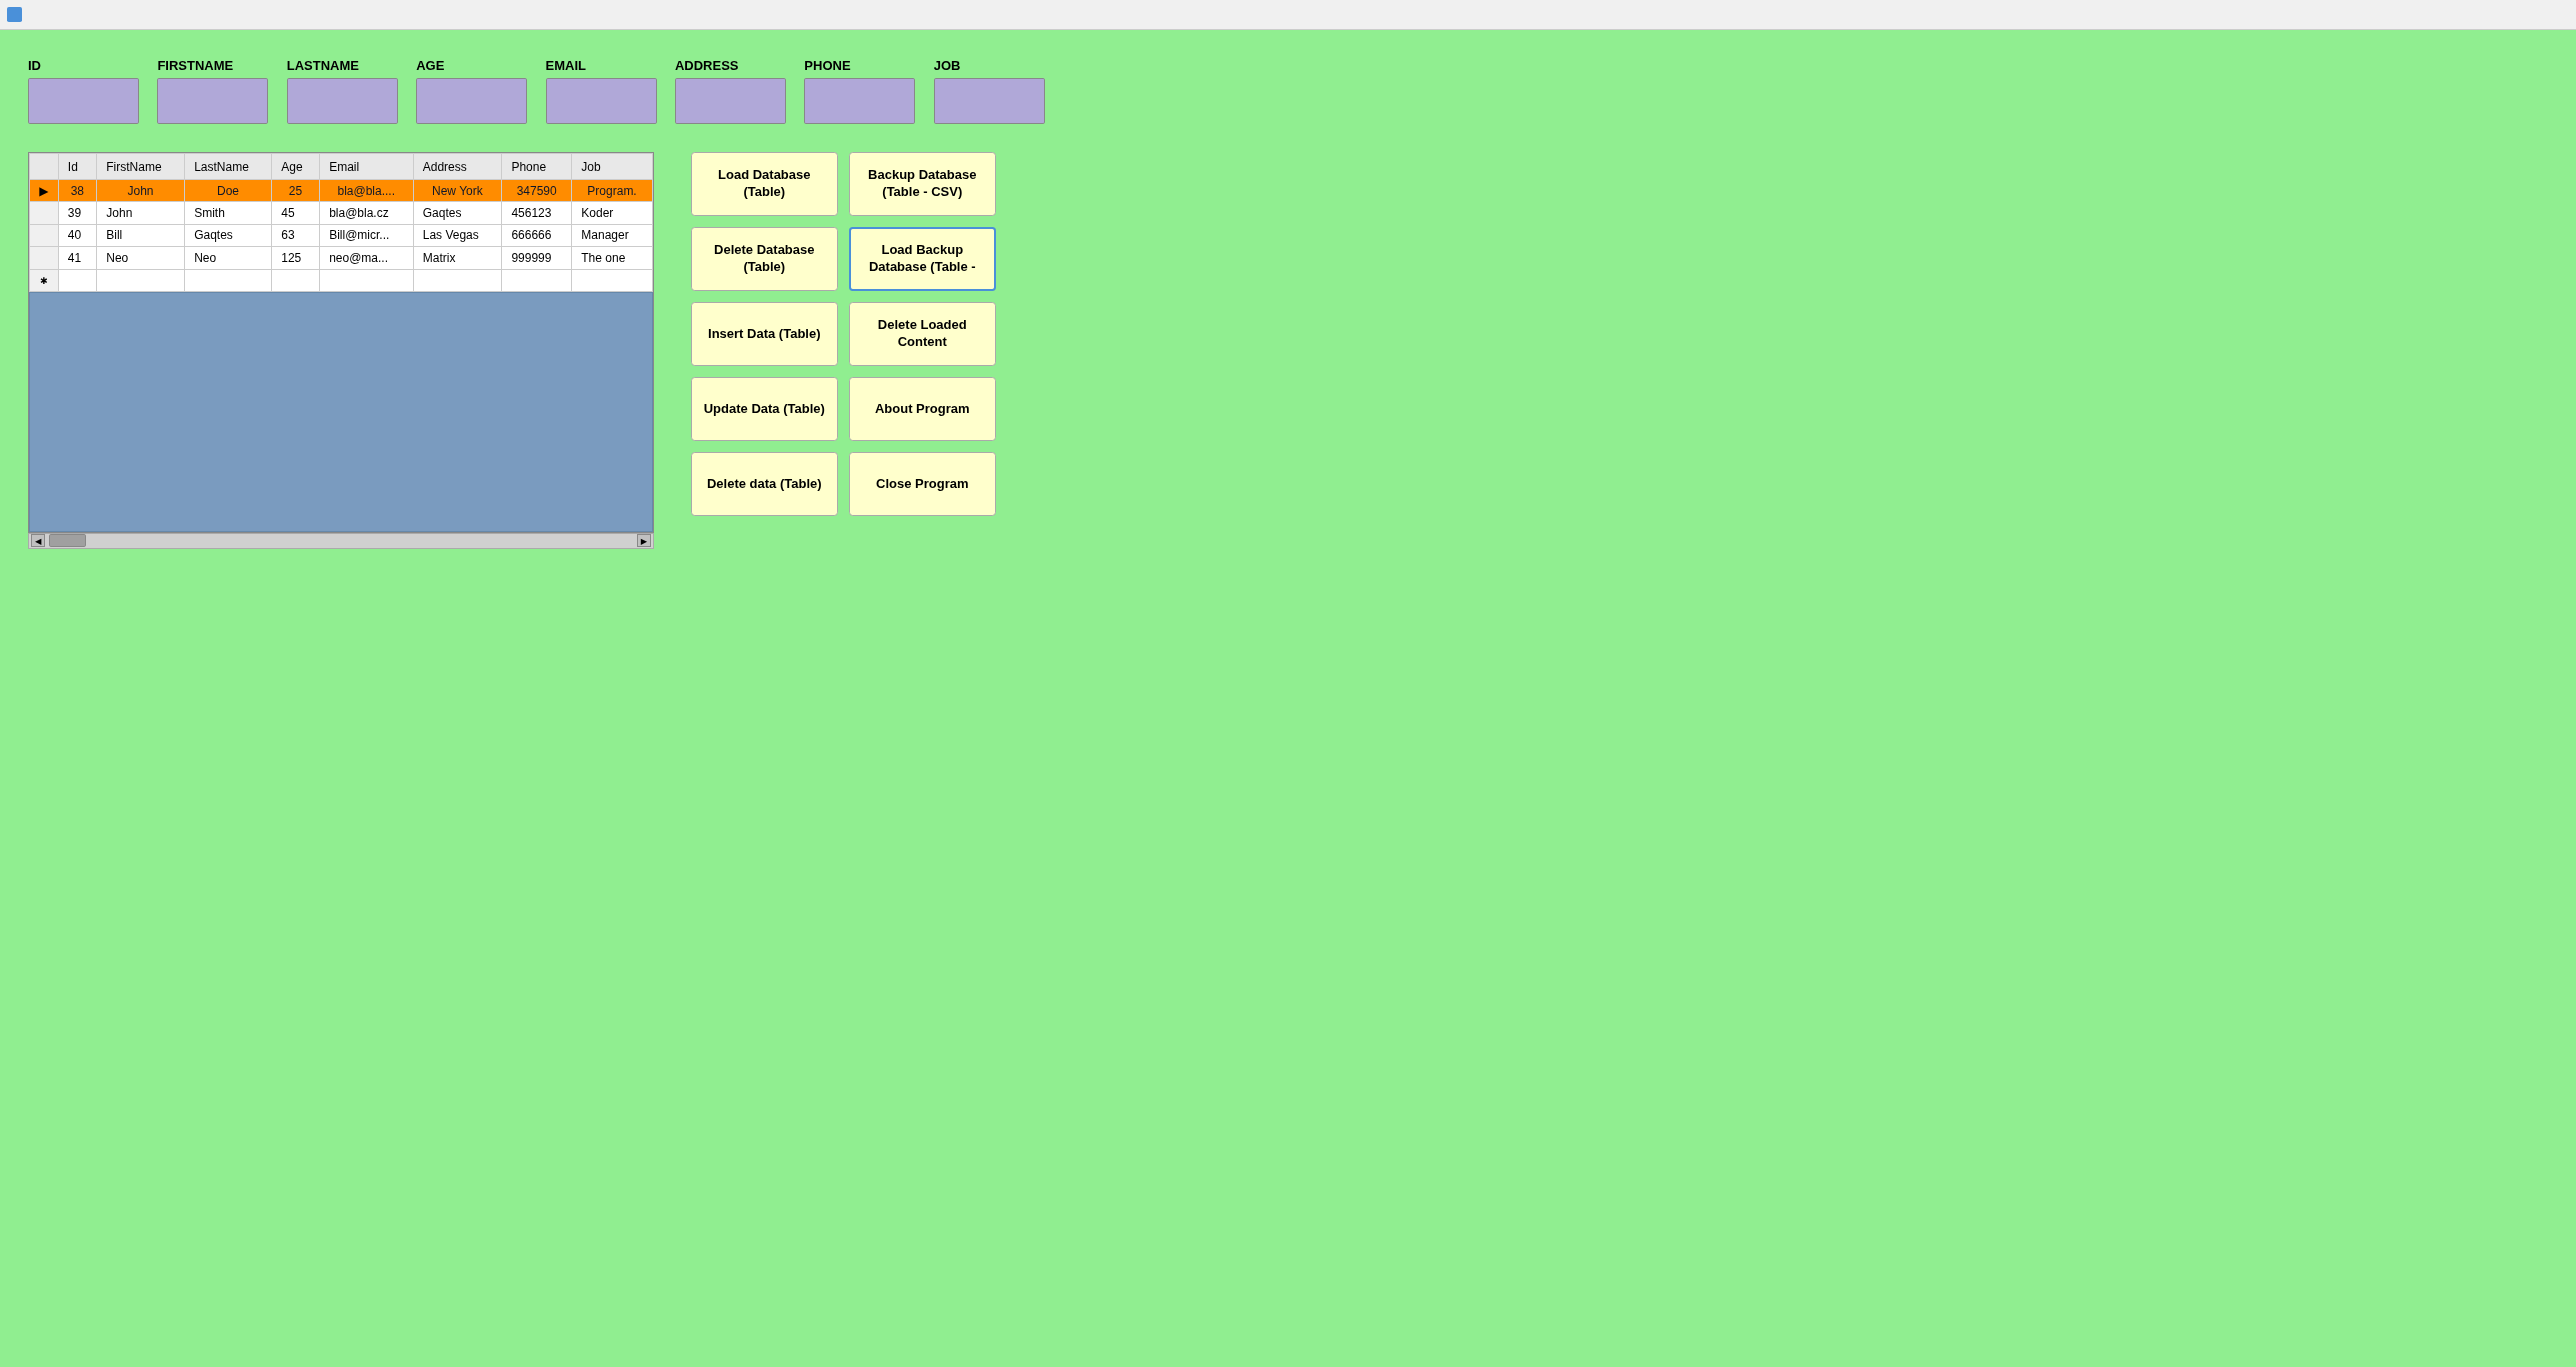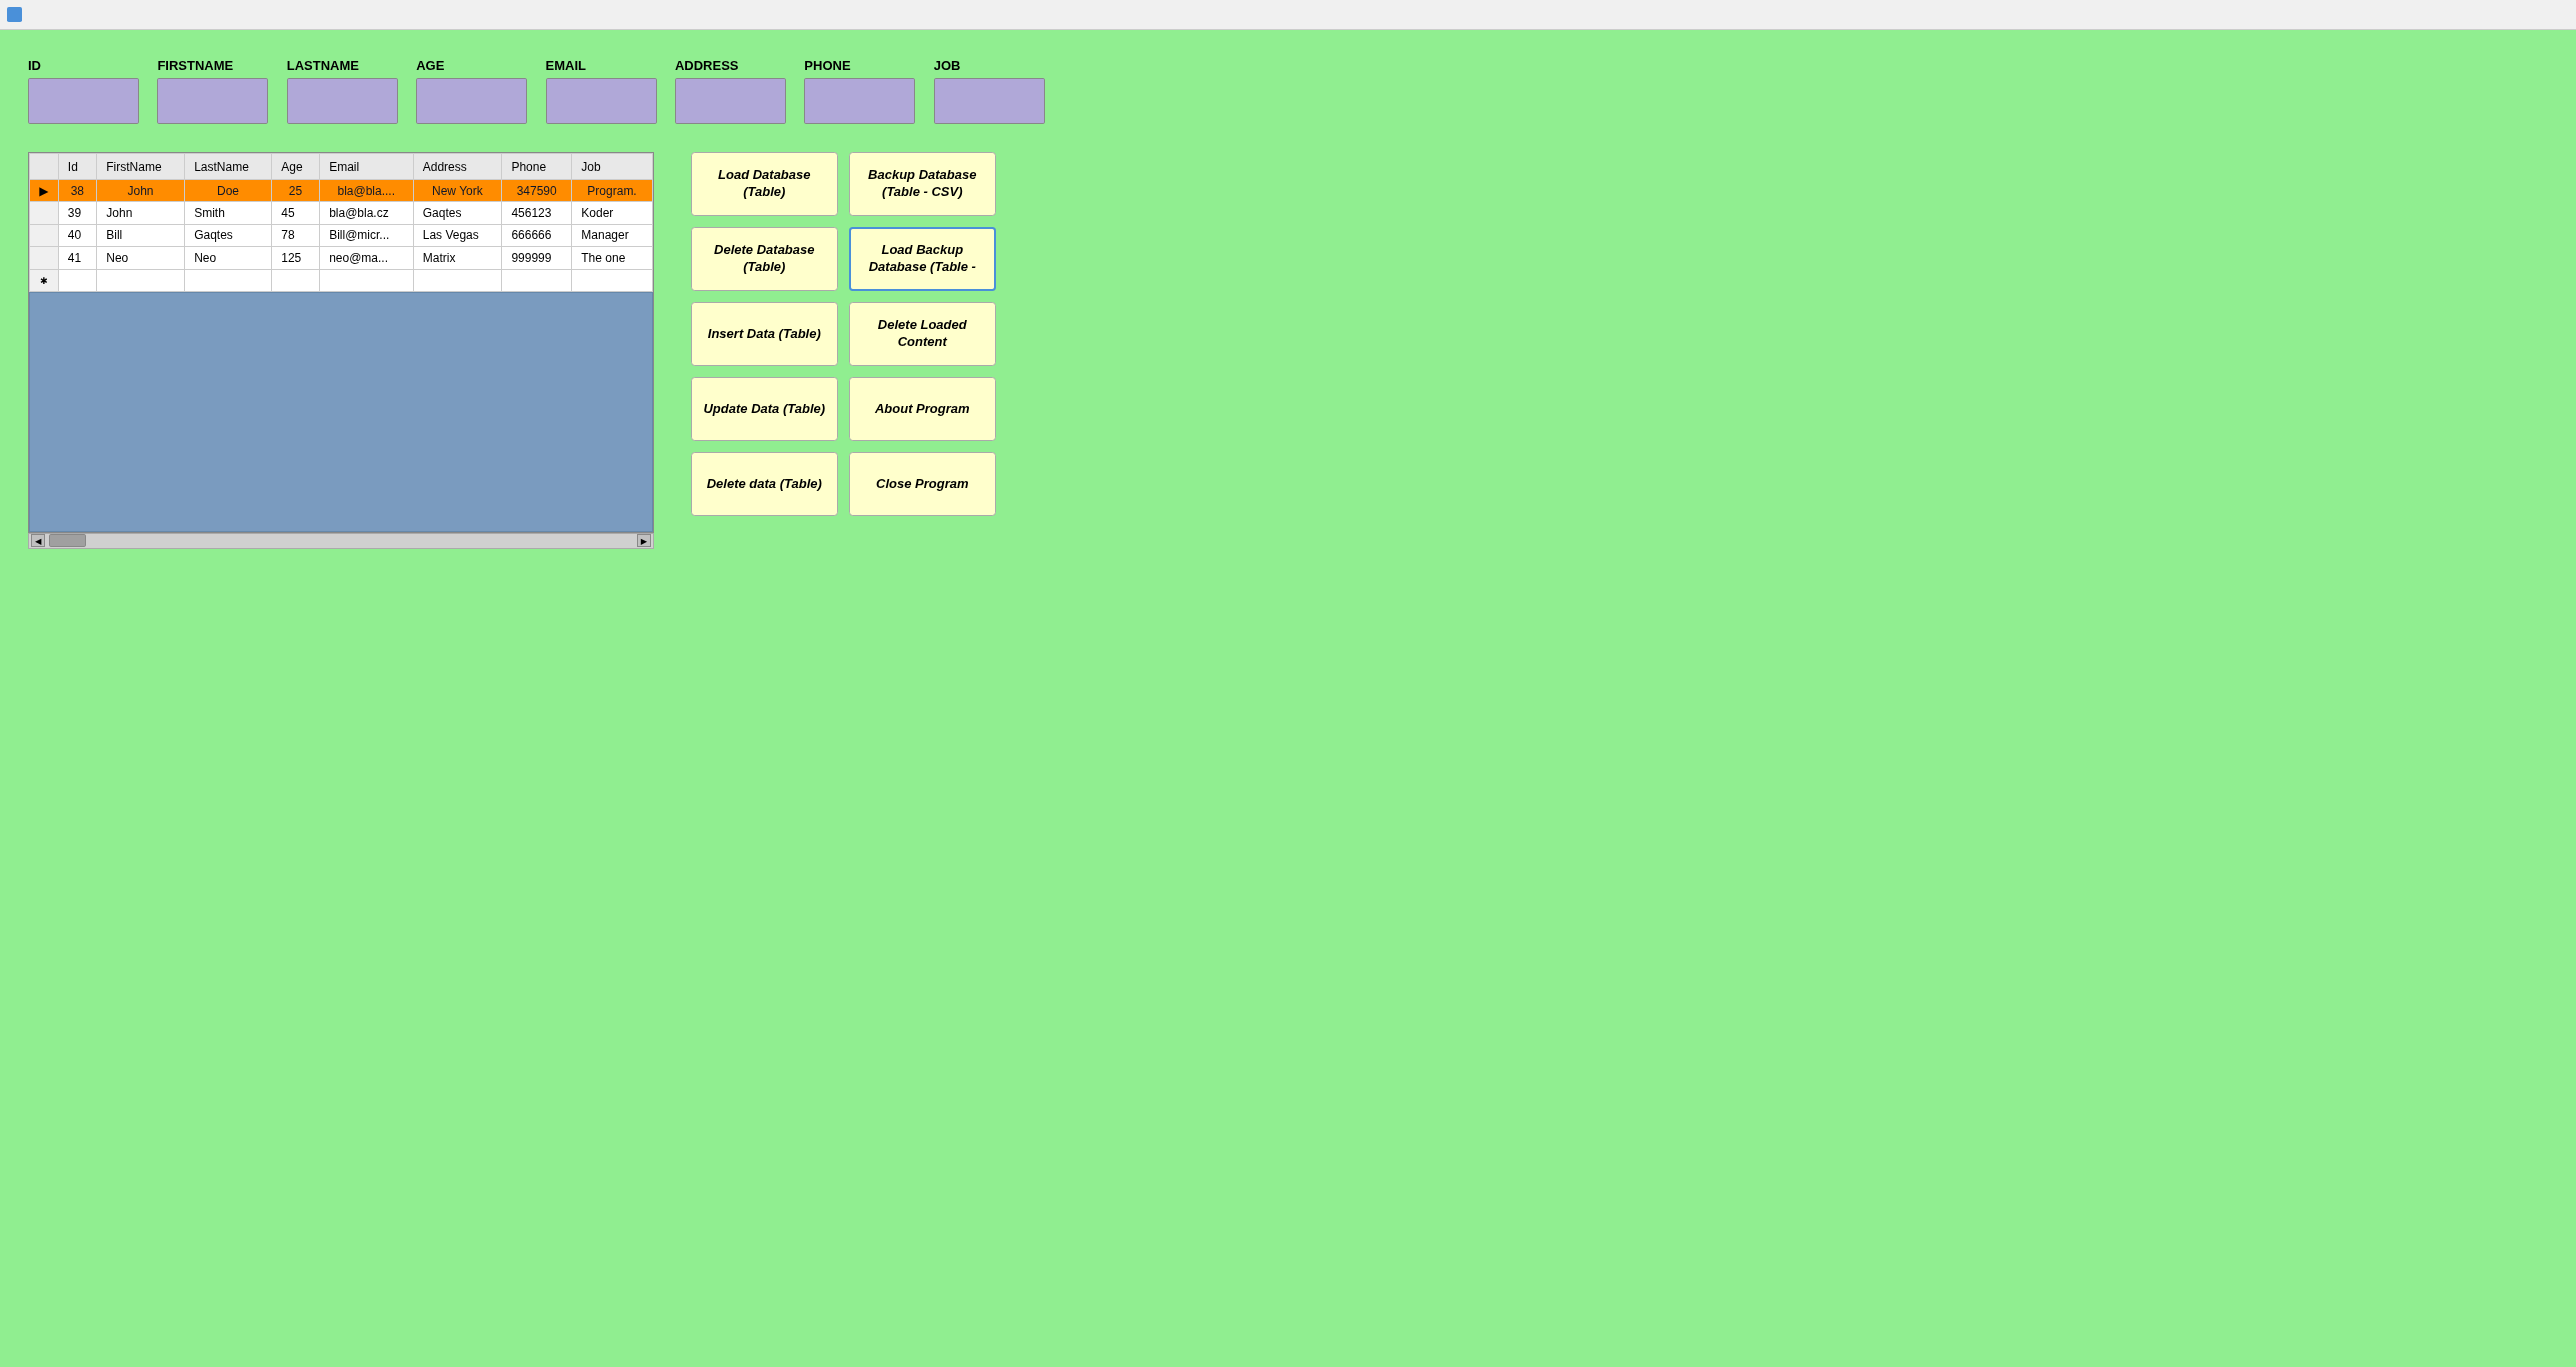--- a/index.html
+++ b/index.html
@@ -186,21 +186,20 @@
       background: #ffffcc;
       border: 1.8px solid #aaa;
       border-radius: 3.7px;
       cursor: pointer;
       font-size: 13px;
       font-weight: bold;
       text-align: center;
       padding: 7.4px;
       line-height: 1.3;
       color: #000;
-      font-style: italic;
     }
     .action-btn.highlighted {
       border: 2.8px solid #4a90d9;
     }
   </style>
 </head>
 <body>
 
 <div class="title-bar">
   <div class="title-bar-icon"></div>
@@ -288,21 +287,21 @@
                 <td>bla@bla.cz</td>
                 <td>Gaqtes</td>
                 <td>456123</td>
                 <td>Koder</td>
               </tr>
               <tr class="normal">
                 <td style="width: 18.4px; text-align: center; background: rgb(240, 240, 240); color: rgb(0, 0, 0);"></td>
                 <td>40</td>
                 <td>Bill</td>
                 <td>Gaqtes</td>
-                <td>78</td>
+                <td>63</td>
                 <td>Bill@micr...</td>
                 <td>Las Vegas</td>
                 <td>666666</td>
                 <td>Manager</td>
               </tr>
               <tr class="normal">
                 <td style="width: 18.4px; text-align: center; background: rgb(240, 240, 240); color: rgb(0, 0, 0);"></td>
                 <td>41</td>
                 <td>Neo</td>
                 <td>Neo</td>

